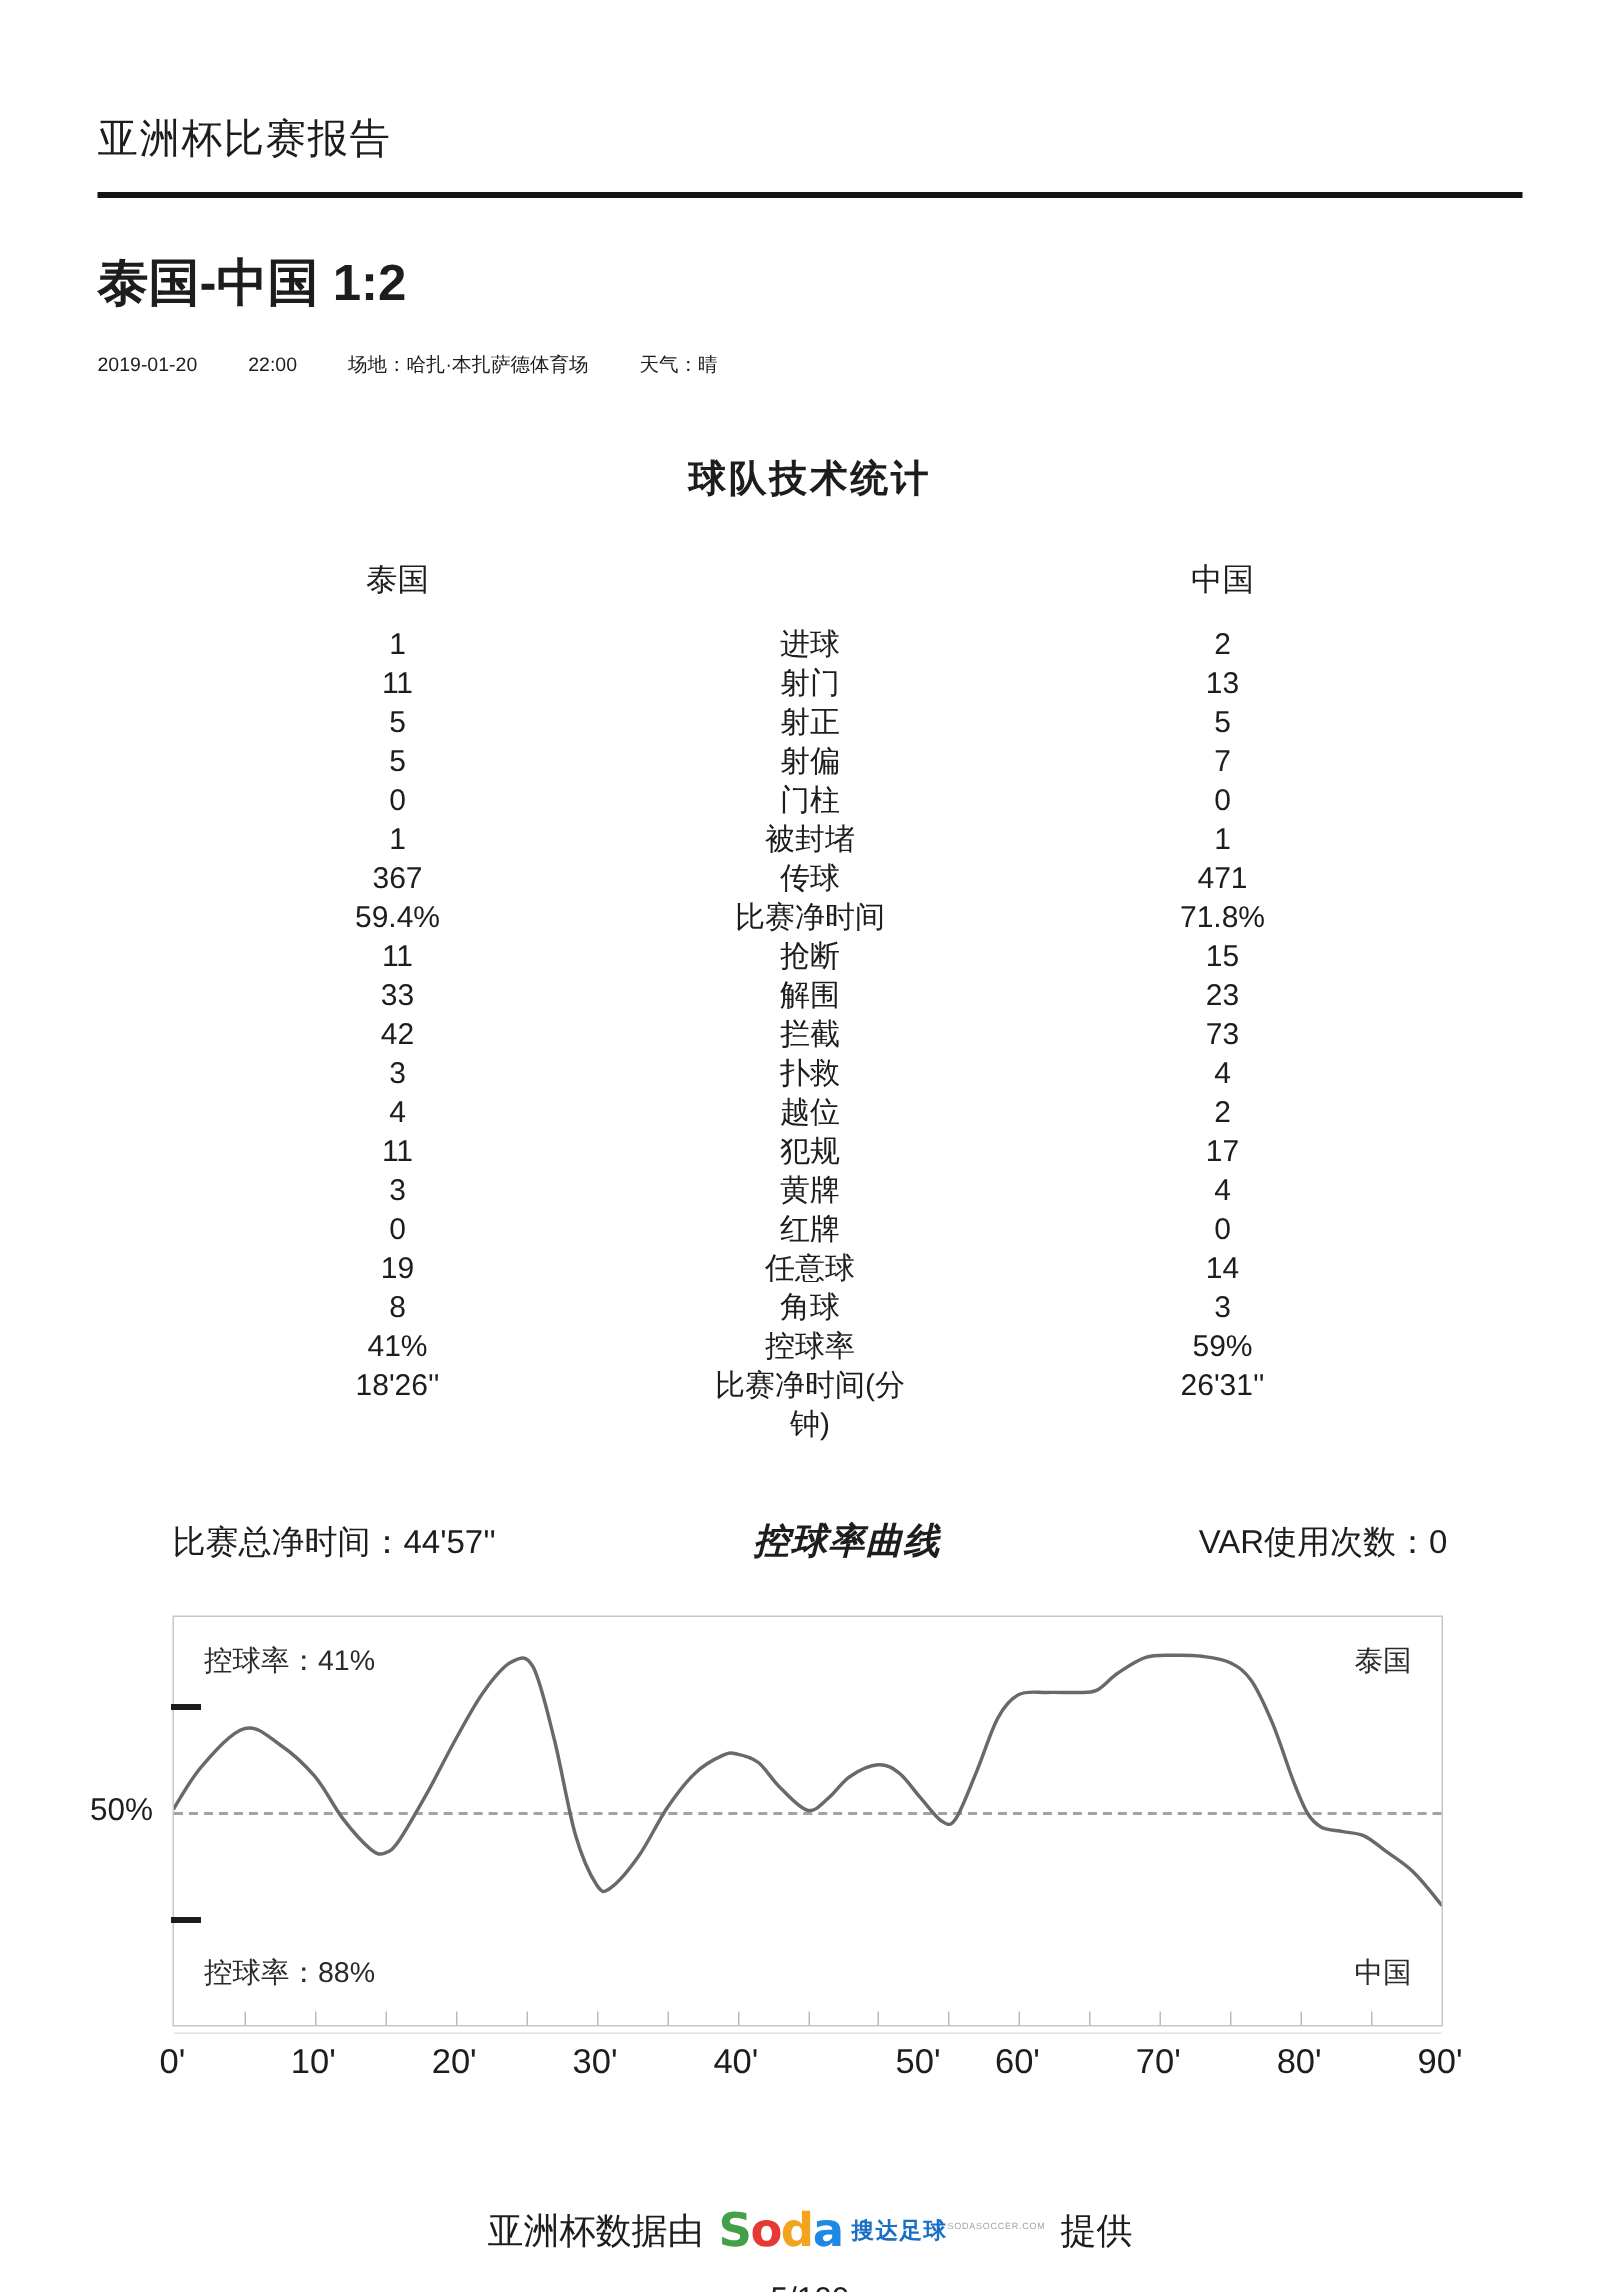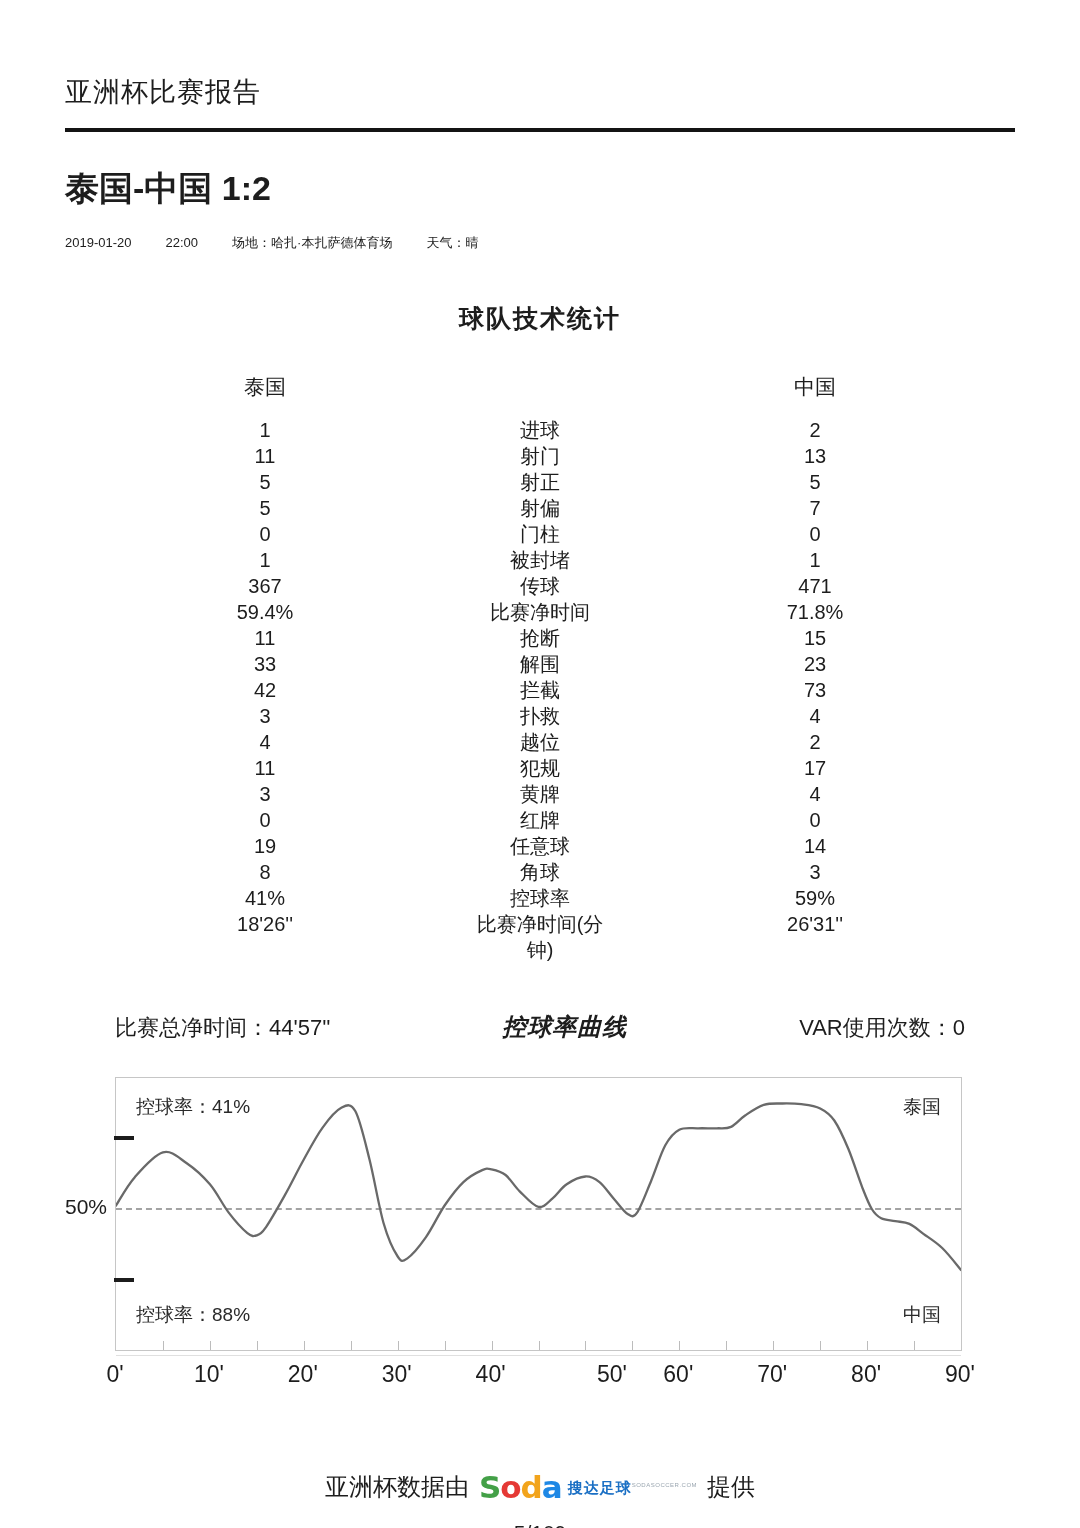--- a/index.html
+++ b/index.html
@@ -28,21 +28,21 @@
   .stat-row .cell{text-align:center;}
 
   .chart-header{margin-top:48px;padding:0 50px;display:flex;justify-content:space-between;align-items:baseline;font-size:22px;}
   .chart-header .ctitle{font-size:24px;font-weight:700;letter-spacing:1px;font-style:italic;}
 
   .chart-wrap{margin-left:50px;margin-top:34px;position:relative;width:953px;}
   .chart-box{width:845px;height:272px;border:1px solid #c6c6c6;position:relative;background:#fff;}
   .curve-svg{position:absolute;left:0;top:0;width:845px;height:272px;display:block;}
   .midline{position:absolute;left:0;right:0;height:0;border-top:2px dashed #a3a3a3;}
   .ytick{position:absolute;left:-2px;width:20px;height:4px;background:#1c1c1c;}
-  .pct-label{position:absolute;left:-60px;width:52px;text-align:right;font-size:21px;color:#1d1d1d;}
+  .pct-label{position:absolute;left:-60px;width:52px;text-align:center;font-size:21px;color:#1d1d1d;}
   .inlbl{position:absolute;font-size:19px;color:#2a2a2a;}
   .lbl-tl{left:20px;top:16px;}
   .lbl-tr{right:20px;top:16px;}
   .lbl-bl{left:20px;bottom:22px;}
   .lbl-br{right:20px;bottom:22px;}
   .xtick{position:absolute;bottom:0;width:1px;height:9px;background:#bcbcbc;}
   .axis-sub{position:absolute;left:0;right:0;bottom:-6px;height:1px;background:#e0e0e0;}
   .xlabels{position:relative;height:34px;margin-top:10px;font-size:23px;}
   .xlabels span{position:absolute;transform:translateX(-50%);white-space:nowrap;}
 

